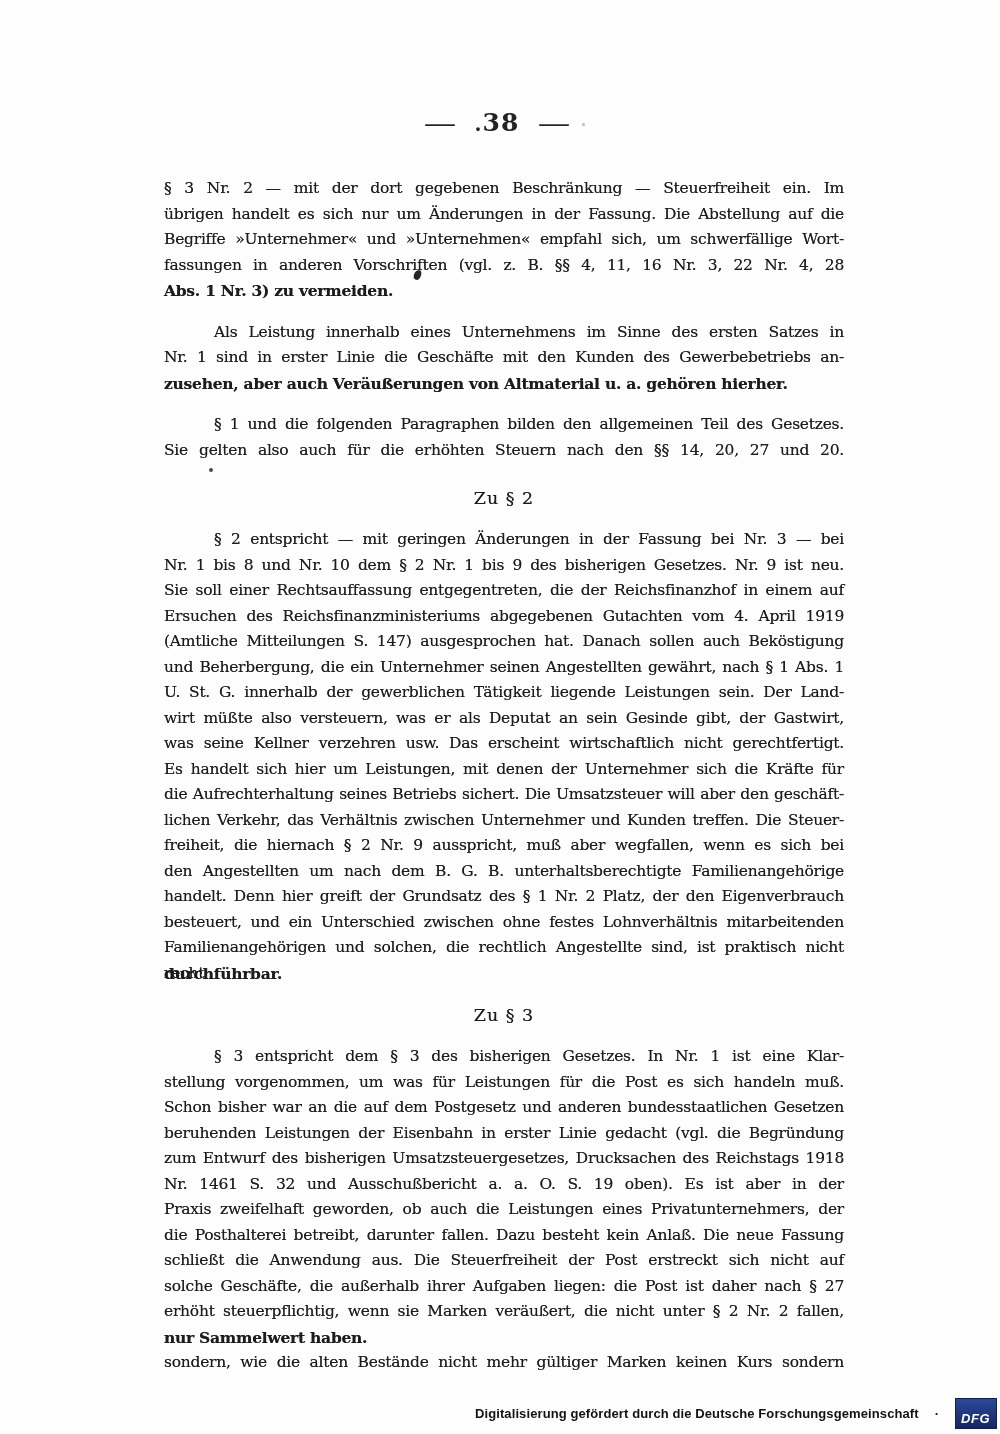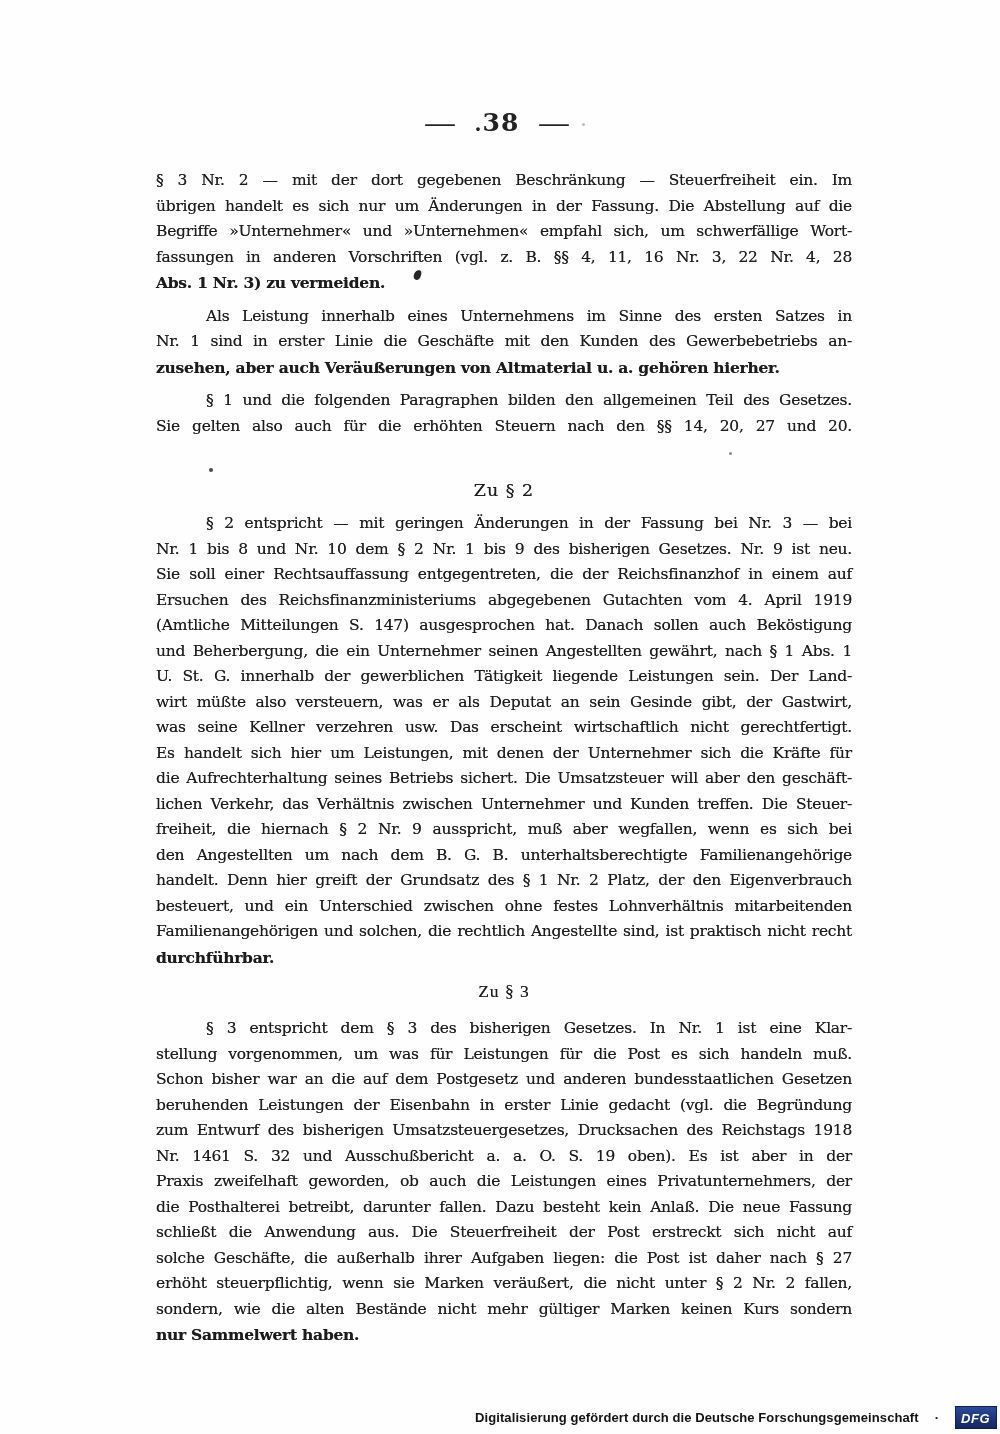--- a/index.html
+++ b/index.html
@@ -54,21 +54,21 @@
     position: absolute;
     left: 148px;
     top: 160px;
     width: 712px;
     font-size: 15.5px;
     line-height: 25.5px;
     letter-spacing: -0.25px;
     color: #1c1c1c;
     text-shadow: 0 0 0.4px rgba(20,20,20,0.65);
   }
-  .paragraph { margin: 8px; }
+  .paragraph { margin: 16px; }
   .line {
     text-align: justify;
     text-align-last: justify;
     white-space: normal;
     height: 25.5px;
     overflow: visible;
   }
   .line.last {
     text-align: center;
     text-align-last: left;
@@ -77,22 +77,22 @@
   .line.indent { text-indent: 50px; }
   .section-heading {
     text-align: center;
     font-size: 17.5px;
     font-weight: normal;
     letter-spacing: 1px;
     height: 26px;
     line-height: 26px;
     text-shadow: 0 0 0.4px rgba(20,20,20,0.65);
   }
-  .section-heading.h-zu2 { margin-top: 38px; margin-bottom: 6px; }
-  .section-heading.h-zu3 { margin-top: 4px; margin-bottom: 12px; font-family: Liberation Serif, serif; }
+  .section-heading.h-zu2 { margin-top: 22px; margin-bottom: 6px; }
+  .section-heading.h-zu3 { margin-top: 4px; margin-bottom: 12px; }
   
   .ink-blot {
     position: absolute;
     left: 414px;
     top: 270px;
     width: 7px;
     height: 10px;
     background: #262626;
     border-radius: 60% 40% 55% 45%;
     transform: rotate(14deg);
@@ -119,21 +119,21 @@
   .dfg-logo {
     display: inline-block;
     background: #1c3478;
     background: linear-gradient(180deg, #2a4a9a 0%, #16265e 100%);
     color: #ffffff;
     font-family: "Liberation Sans", sans-serif;
     font-weight: bold;
     font-style: italic;
     font-size: 13px;
     line-height: 15px;
-    padding: 4px 6px 2px 5px;
+    padding: 12px 6px 2px 5px;
     letter-spacing: 0.5px;
     border: 1px solid #10204e;
   }
 </style>
 </head>
 <body>
 
 <div class="page">
 
   <div class="page-header">
@@ -189,22 +189,22 @@
         <div class="line">stellung vorgenommen, um was für Leistungen für die Post es sich handeln muß.</div>
         <div class="line">Schon bisher war an die auf dem Postgesetz und anderen bundesstaatlichen Gesetzen</div>
         <div class="line">beruhenden Leistungen der Eisenbahn in erster Linie gedacht (vgl. die Begründung</div>
         <div class="line">zum Entwurf des bisherigen Umsatzsteuergesetzes, Drucksachen des Reichstags 1918</div>
         <div class="line">Nr. 1461 S. 32 und Ausschußbericht a. a. O. S. 19 oben). Es ist aber in der</div>
         <div class="line">Praxis zweifelhaft geworden, ob auch die Leistungen eines Privatunternehmers, der</div>
         <div class="line">die Posthalterei betreibt, darunter fallen. Dazu besteht kein Anlaß. Die neue Fassung</div>
         <div class="line">schließt die Anwendung aus. Die Steuerfreiheit der Post erstreckt sich nicht auf</div>
         <div class="line">solche Geschäfte, die außerhalb ihrer Aufgaben liegen: die Post ist daher nach § 27</div>
         <div class="line">erhöht steuerpflichtig, wenn sie Marken veräußert, die nicht unter § 2 Nr. 2 fallen,</div>
+        <div class="line last">nur Sammelwert haben.</div>
         <div class="line">sondern, wie die alten Bestände nicht mehr gültiger Marken keinen Kurs sondern</div>
-        <div class="line last">nur Sammelwert haben.</div>
       </div>
     </div>
 
   <span class="ink-blot"></span>
   <span class="speck s1"></span>
   <span class="speck s2"></span>
   <span class="speck s3"></span>
 
   <div class="footer">
     <span class="credit-text">Digitalisierung gefördert durch die Deutsche Forschungsgemeinschaft</span>

